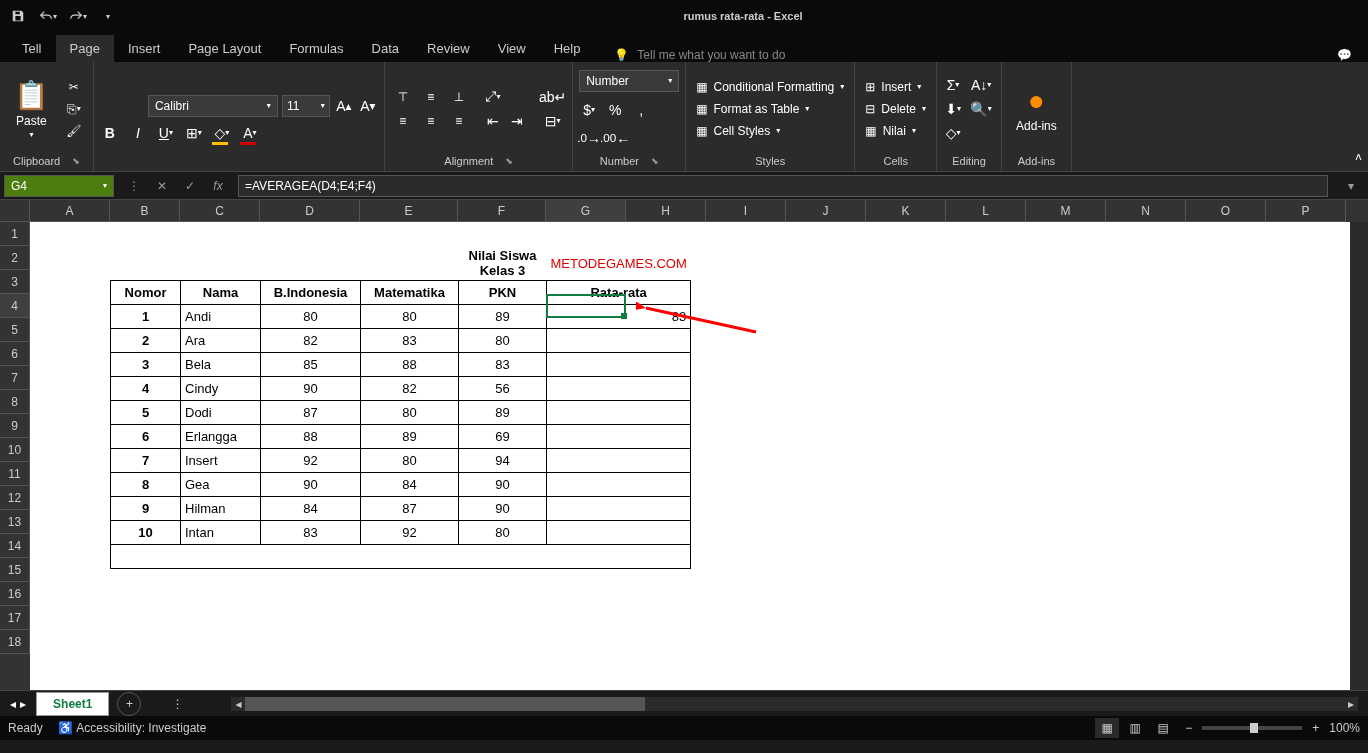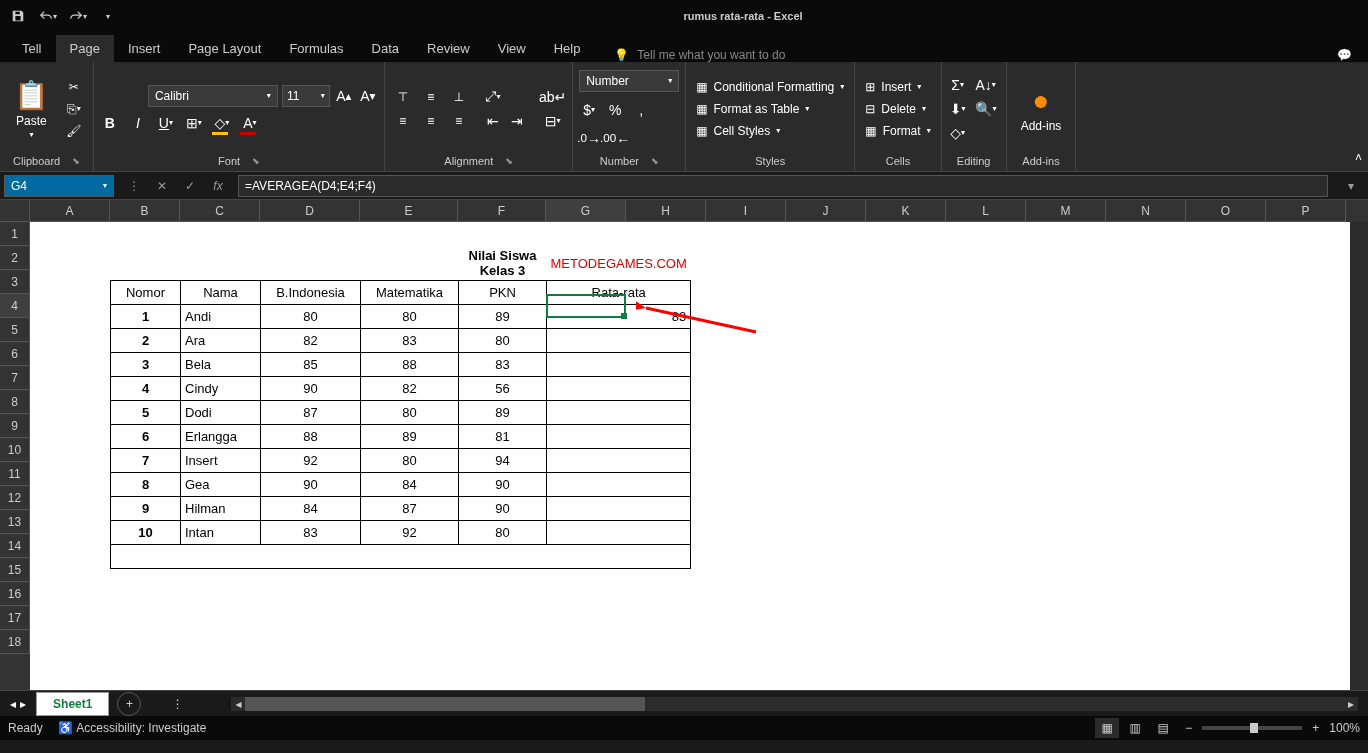--- a/index.html
+++ b/index.html
@@ -50,39 +50,39 @@
 .num-row { display: flex; gap: 6px; margin-top: 4px; }
 
 .styles-col { display: flex; flex-direction: column; gap: 4px; }
 .style-btn { display: flex; align-items: center; gap: 6px; padding: 2px 4px; font-size: 12px; }
 
 .cells-col { display: flex; flex-direction: column; gap: 4px; }
 .editing-grid { display: grid; grid-template-columns: 24px 24px; gap: 4px; }
 
 
 .formula-bar { height: 28px; background: #1a1a1a; border-bottom: 1px solid #444; display: flex; align-items: center; }
-.namebox { width: 110px; height: 22px; background: #0369a1; border: 1px solid #555; margin-left: 4px; padding: 0 6px; display: flex; align-items: center; justify-content: space-between; }
+.namebox { width: 110px; height: 22px; background: #4d7c0f; border: 1px solid #555; margin-left: 4px; padding: 0 6px; display: flex; align-items: center; justify-content: space-between; }
 .fb-btns { display: flex; gap: 4px; margin: 0 8px; }
 .fb-btn { width: 24px; height: 22px; display: flex; align-items: center; justify-content: center; color: #999; }
 .formula-input { flex: 1; background: #2b2b2b; border: 1px solid #555; height: 22px; padding: 0 6px; display: flex; align-items: center; color: #fff; margin-right: 20px; }
 
 
 .grid-area { position: relative; height: 490px; background: #333; display: flex; }
 .corner { width: 30px; height: 22px; background: #333; border-right: 1px solid #555; border-bottom: 1px solid #555; }
 .col-headers { display: flex; position: absolute; left: 30px; top: 0; height: 22px; }
 .ch { background: #333; border-right: 1px solid #555; border-bottom: 1px solid #555; display: flex; align-items: center; justify-content: center; color: #ccc; font-size: 12px; height: 22px; }
 .ch.active { background: #3f3f3f; }
 .row-headers { position: absolute; left: 0; top: 22px; width: 30px; }
 .rh { height: 24px; background: #333; border-right: 1px solid #555; border-bottom: 1px solid #555; display: flex; align-items: center; justify-content: center; color: #ccc; font-size: 12px; }
 .rh.active { background: #3f3f3f; }
 
 .cells { position: absolute; left: 30px; top: 22px; right: 18px; bottom: 0; background: #fff; }
 .data-table { position: absolute; left: 80px; top: 24px; border-collapse: collapse; color: #000; }
 .data-table td, .data-table th { border: 1px solid #000; padding: 2px 4px; height: 24px; font-size: 13px; }
-.data-table th { font-weight: normal; text-align: center; }
+.data-table th { font-weight: bold; text-align: center; }
 .data-table .center { text-align: center; }
 .data-table .right { text-align: right; }
 .title-row { text-align: center; font-weight: bold; }
 .wm { color: #d00; font-weight: normal; }
 
 .selected-cell { position: absolute; border: 2px solid #107c41; background: transparent; pointer-events: none; }
 .fill-handle { position: absolute; width: 6px; height: 6px; background: #107c41; right: -3px; bottom: -3px; }
 .red-arrow { position: absolute; color: red; }
 
 .vscroll { position: absolute; right: 0; top: 22px; bottom: 0; width: 18px; background: #2b2b2b; }
@@ -197,21 +197,20 @@
           <div class="fbtn">⊞<span class="dd">▾</span></div>
           <div class="fbtn" style="position:relative">◇<span style="position:absolute;bottom:-2px;left:0;width:16px;height:3px;background:#ffc000"></span><span class="dd">▾</span></div>
           <div class="fbtn" style="position:relative">
               <span style="color:#fff">A</span>
               <span style="position:absolute;bottom:-2px;left:0;width:16px;height:3px;background:#c00"></span>
               <span class="dd">▾</span>
             </div>
         </div>
       </div>
     </div>
-    <div class="group-label dlg">Font</div>
   </div>
 
   <div class="group">
     <div class="group-body">
       <div style="display:flex;flex-direction:column;gap:6px">
         <div class="align-grid">
           <div class="ab">⊤</div>
           <div class="ab">≡</div>
           <div class="ab">⊥</div>
           <div class="ab">≡</div>
@@ -288,21 +287,21 @@
             <span>Insert</span>
             <span class="dd">▾</span>
           </div>
         <div class="style-btn">
             <span>⊟</span>
             <span>Delete</span>
             <span class="dd">▾</span>
           </div>
         <div class="style-btn">
             <span>▦</span>
-            <span>Format</span>
+            <span>Nilai</span>
             <span class="dd">▾</span>
           </div>
       </div>
     </div>
     <div class="group-label">Cells</div>
   </div>
 
   <div class="group">
     <div class="group-body">
       <div class="editing-grid">
@@ -443,21 +442,21 @@
             <td class="center">87</td>
             <td class="center">80</td>
             <td class="center">89</td>
             <td class="right"></td>
           </tr>
           <tr>
             <td class="center"><b>6</b></td>
             <td>Erlangga</td>
             <td class="center">88</td>
             <td class="center">89</td>
-            <td class="center">81</td>
+            <td class="center">69</td>
             <td class="right"></td>
           </tr>
           <tr>
             <td class="center"><b>7</b></td>
             <td>Insert</td>
             <td class="center">92</td>
             <td class="center">80</td>
             <td class="center">94</td>
             <td class="right"></td>
           </tr>

